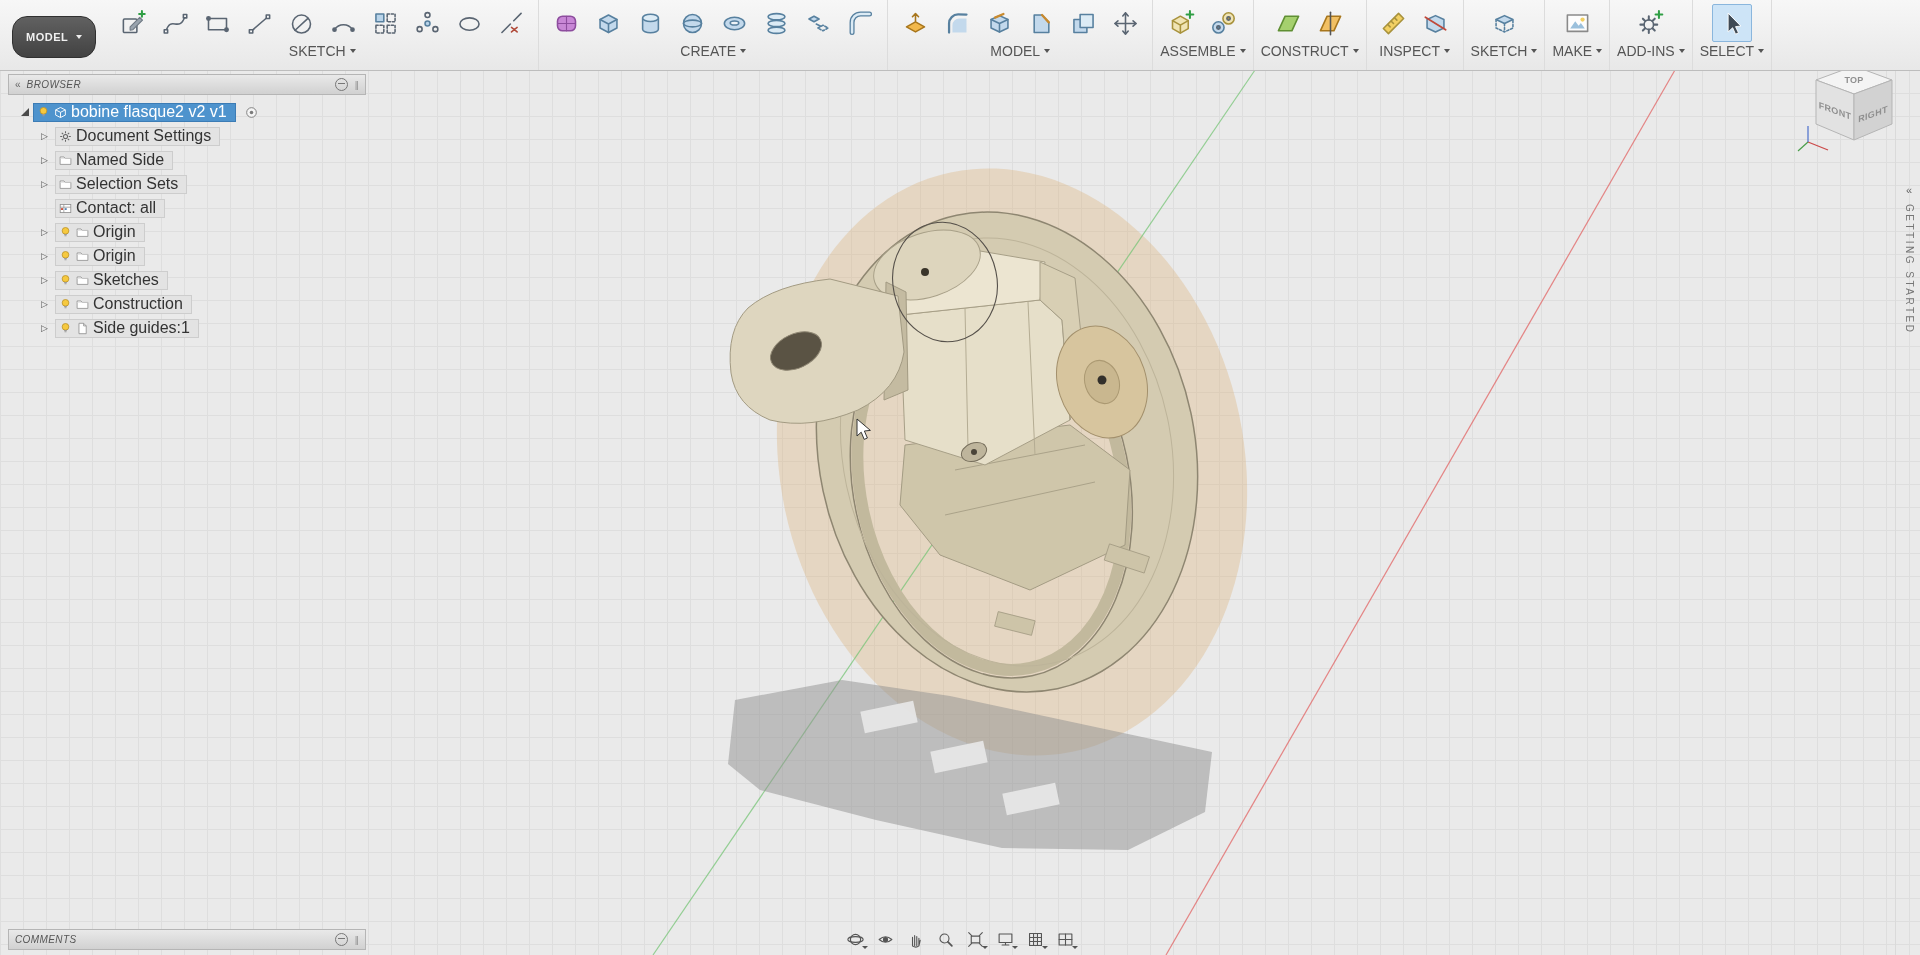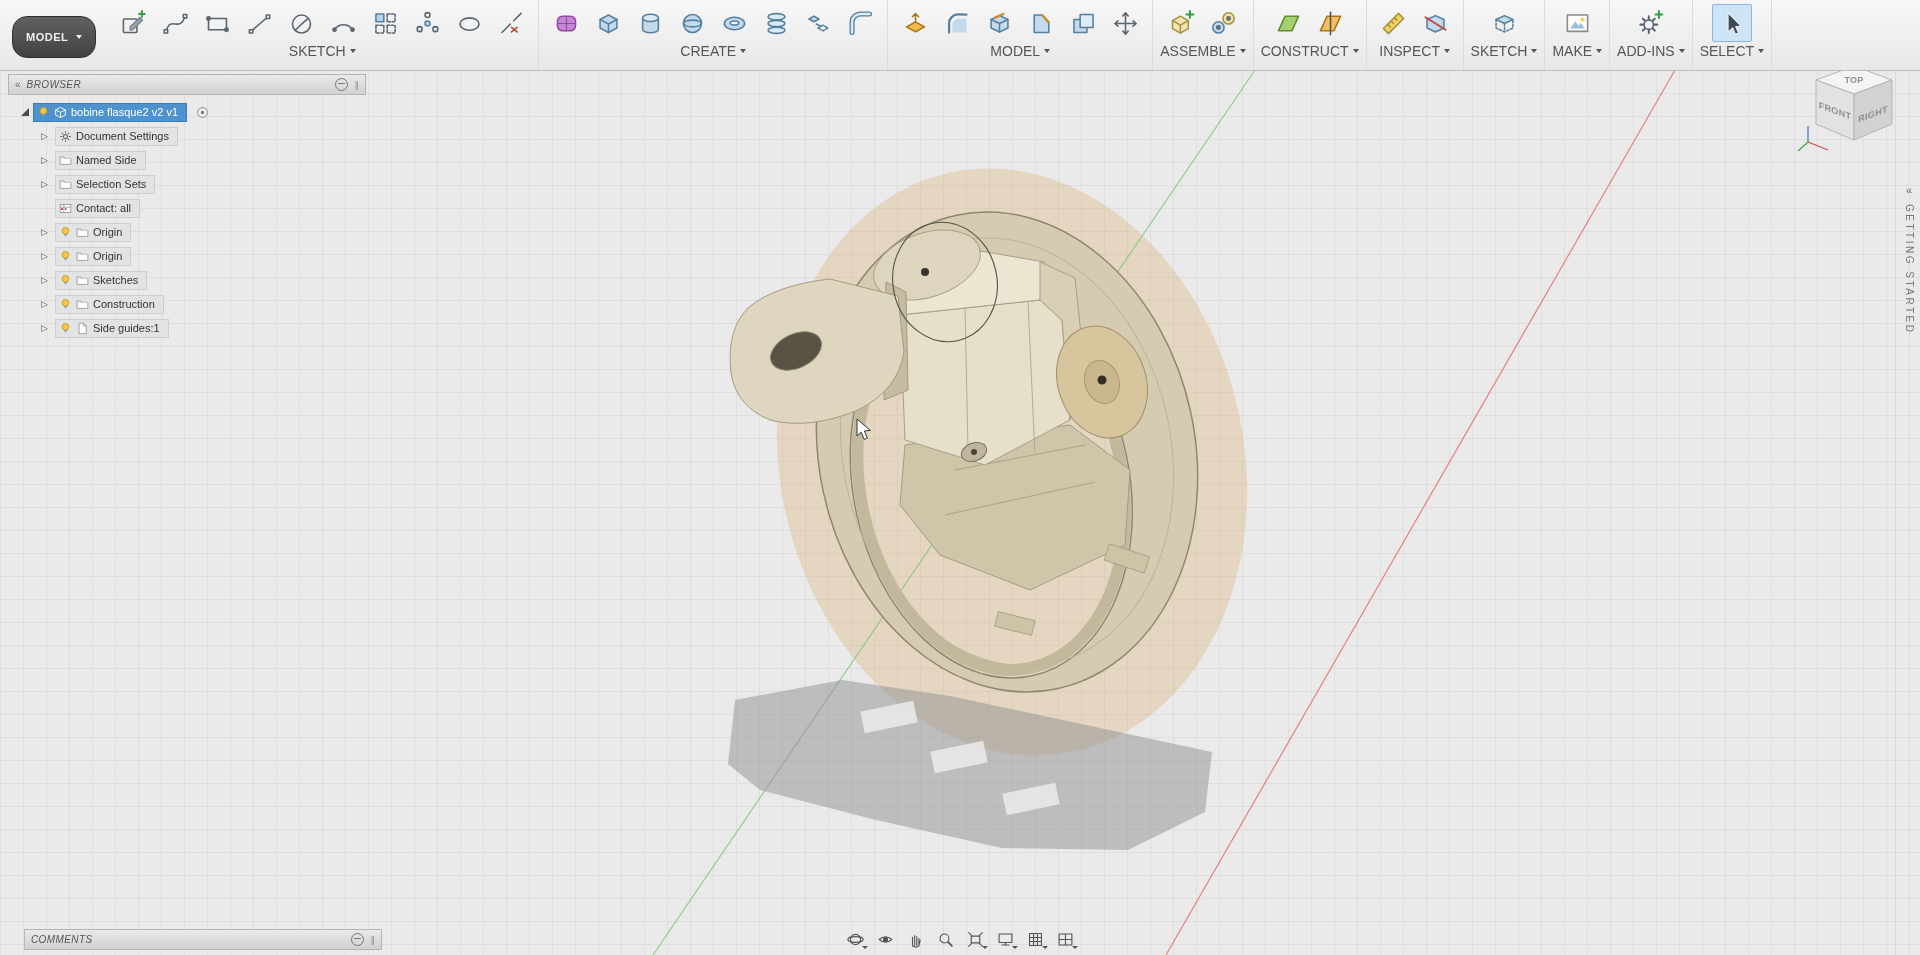--- a/index.html
+++ b/index.html
@@ -44,35 +44,35 @@
   .circ-ic{width:11px;height:11px;border:1px solid #777;border-radius:50%;position:relative;cursor:pointer;}
   .circ-ic::after{content:"";position:absolute;left:2px;right:2px;top:4px;height:1px;background:#777;}
   .grip{color:#8a8a8a;font-size:9px;cursor:pointer;}
   .ph-collapse{color:#666;font-size:10px;letter-spacing:-1px;cursor:pointer;}
   .tree{margin-top:5px;}
   .row{display:flex;align-items:center;height:24px;padding-left:30px;gap:4px;}
   .row.root{padding-left:13px;}
   .tw{width:13px;display:flex;justify-content:center;font-size:9px;color:#555;cursor:pointer;}
   .tri-open{width:0;height:0;border-left:8px solid transparent;border-bottom:8px solid #4a4a4a;cursor:pointer;}
   .chip{display:inline-flex;align-items:center;gap:4px;height:17px;padding:0 8px 0 3px;
-        background:#e3e3e3;border:1px solid #cdcdcd;font-size:11px;color:#333;white-space:nowrap;cursor:pointer;}
+        background:#e3e3e3;border:1px solid #cdcdcd;font-size:16px;color:#333;white-space:nowrap;cursor:pointer;}
   .chip.selected{background:#4e93cd;border-color:#3c7cb5;color:#fff;}
   .tr-ic{width:13px;height:13px;display:block;}
   .target-ic{margin-left:5px;display:flex;cursor:pointer;}
 
   
   .viewcube{position:absolute;top:56px;right:6px;z-index:5;cursor:pointer;}
   .vc-t{font-size:9px;font-weight:bold;fill:#8f8f8f;letter-spacing:.3px;}
   .right-edge{position:absolute;top:70px;bottom:0;right:24px;width:1px;background:#dadada;z-index:2;}
   .gs-ch{position:absolute;right:8px;top:184px;z-index:5;color:#666;font-size:11px;cursor:pointer;}
   .gs{position:absolute;right:5px;top:204px;z-index:5;writing-mode:vertical-rl;
       font-size:10px;letter-spacing:2.5px;color:#767676;cursor:pointer;}
 
   
-  .comments{position:absolute;left:8px;bottom:5px;width:358px;z-index:5;margin-left:16px;}
+  .comments{position:absolute;left:8px;bottom:5px;width:358px;z-index:5;}
   .navbar{position:absolute;left:843px;bottom:4px;z-index:5;display:flex;align-items:center;gap:5px;}
   .nv-btn{width:25px;height:23px;position:relative;display:flex;align-items:center;justify-content:center;cursor:pointer;}
   .nv-btn svg{width:17px;height:17px;}
   .nv-caret{position:absolute;right:0;bottom:2px;width:0;height:0;
             border-left:3px solid transparent;border-right:3px solid transparent;border-top:3.5px solid #555;}
 </style>
 </head>
 <body>
 
 <div class="app">

